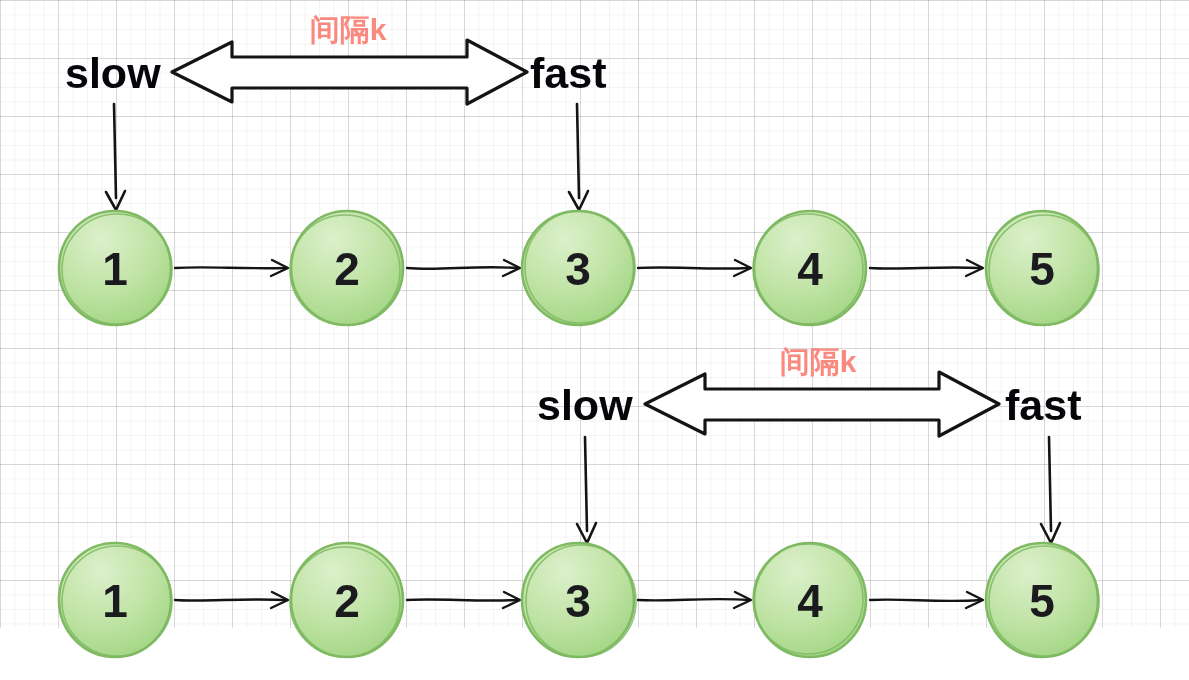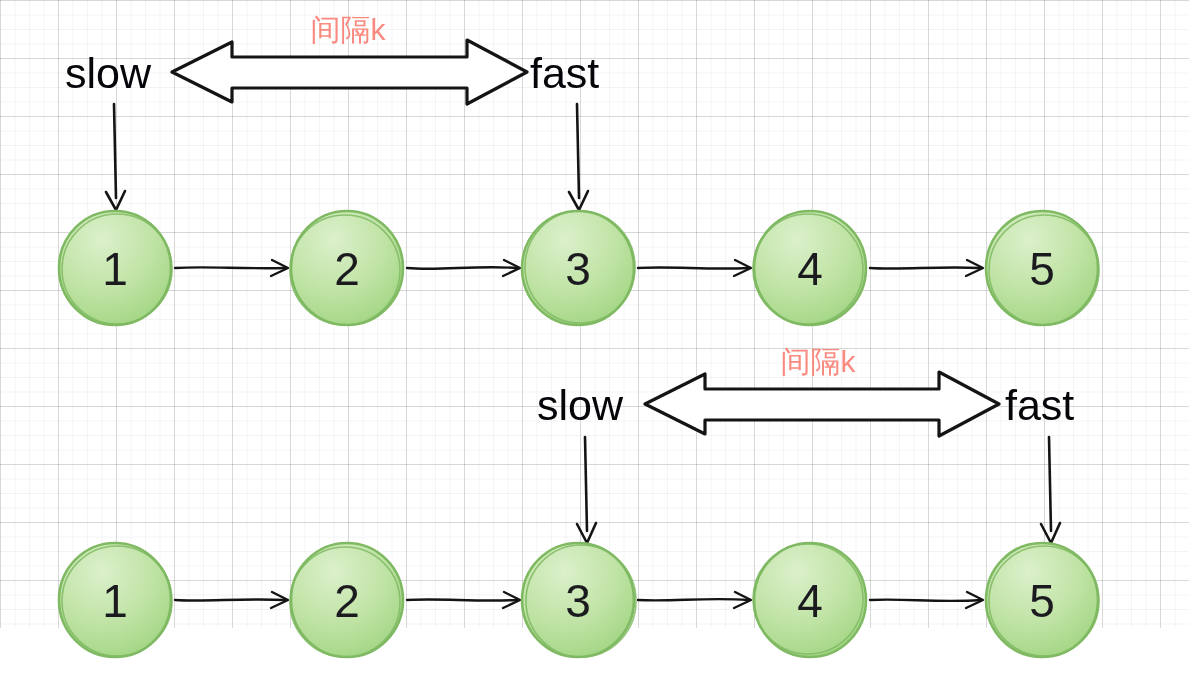--- a/index.html
+++ b/index.html
@@ -23,20 +23,21 @@
       linear-gradient(to right, rgba(0,0,0,0.045) 1px, transparent 1px),
       linear-gradient(to bottom, rgba(0,0,0,0.045) 1px, transparent 1px),
       linear-gradient(to right, rgba(0,0,0,0.115) 1px, transparent 1px),
       linear-gradient(to bottom, rgba(0,0,0,0.115) 1px, transparent 1px);
     background-size:
       14.5px 14.5px,
       14.5px 14.5px,
       58px 58px,
       58px 58px;
     background-position: 0 -1px, -1px 0, 0 -1px, -1px 0;
+    font-weight: bold;
   }
   #diagram {
     position: absolute;
     left: 0;
     top: 0;
     width: 1189px;
     height: 680px;
   }
   .node-label {
     font-family: "Liberation Sans", sans-serif;

